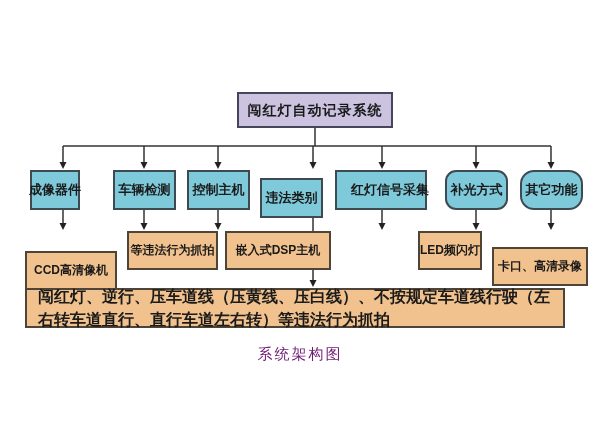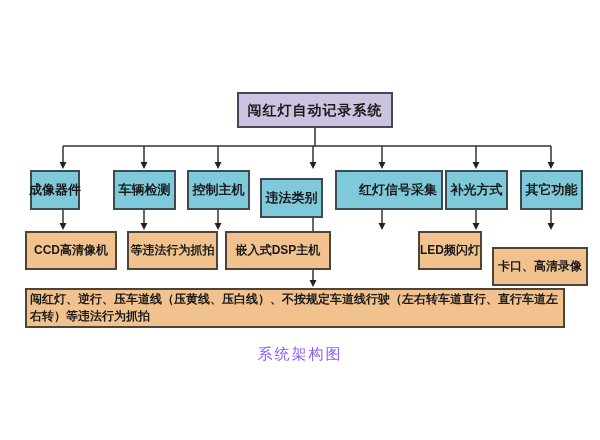--- a/index.html
+++ b/index.html
@@ -59,45 +59,45 @@
   .node-l3{
     top:231px;height:39px;
     background:var(--level3-fill);
     border:2px solid var(--border-warm);
     font-size:12px;
   }
   .node-bottom{
     left:25px;top:288px;width:540px;height:40px;
     background:var(--bottom-fill);
     border:2px solid var(--border-warm);
-    font-size:12px;
+    font-size:16px;
     font-weight:bold;
     white-space:normal;
     line-height:1.45;
-    padding:1px 3px;
+    padding:1px 11px;
   }
   .l2-1{left:30px;width:50px;}
   .l2-2{left:113px;width:63px;}
   .l2-3{left:187px;width:63px;}
   .l2-4{left:260px;width:63px;margin-top:8px;}
-  .l2-5{left:335px;width:108px;padding-left:18px;}
-  .l2-6{left:445px;width:63px;}
-  .l2-7{left:520px;width:63px;}
-  .l3-1{left:25px;width:92px;}
+  .l2-5{left:335px;width:92px;padding-left:18px;}
+  .l2-6{left:445px;width:63px;border-radius:11px;}
+  .l2-7{left:520px;width:63px;border-radius:14px;}
+  .l3-1{left:25px;width:92px;margin-top:20px;}
   .l3-2{left:127px;width:91px;}
   .l3-3{left:225px;width:106px;}
   .l3-4{left:320px;width:88px;}
   .l3-5{left:418px;width:64px;}
   .l3-6{left:492px;width:96px;margin-top:16px;}
   .caption{
     position:absolute;
     left:0;right:0;top:345px;
     text-align:center;
     font-size:15px;
-    color:#8b5cf6;
+    color:#701a75;
     letter-spacing:2px;
   }
 </style>
 </head>
 <body>
 
 <div class="canvas">
 
   <svg class="connectors" width="600" height="440" viewBox="0 0 600 440">
     <g stroke="#333333" stroke-width="1.5" fill="none">

